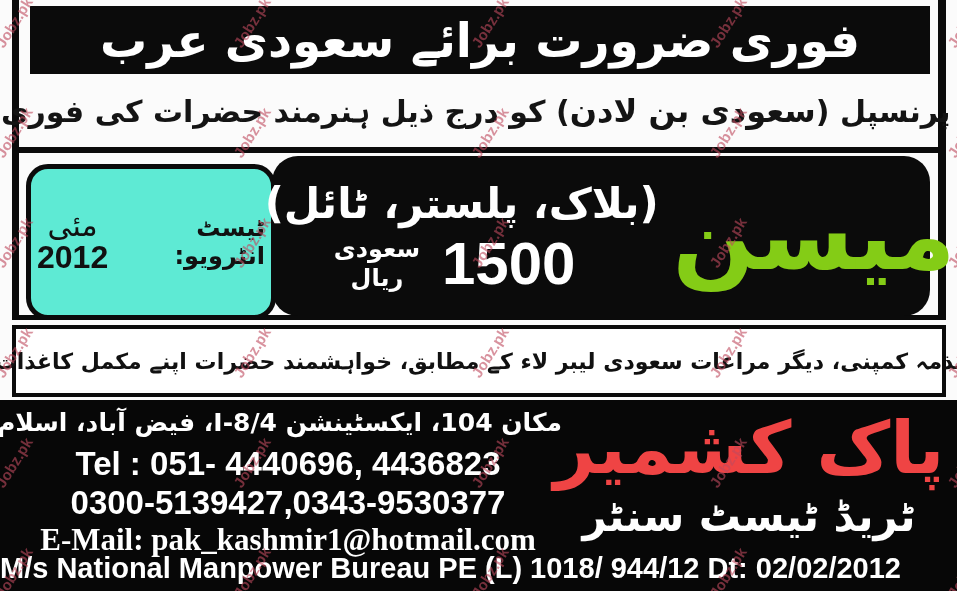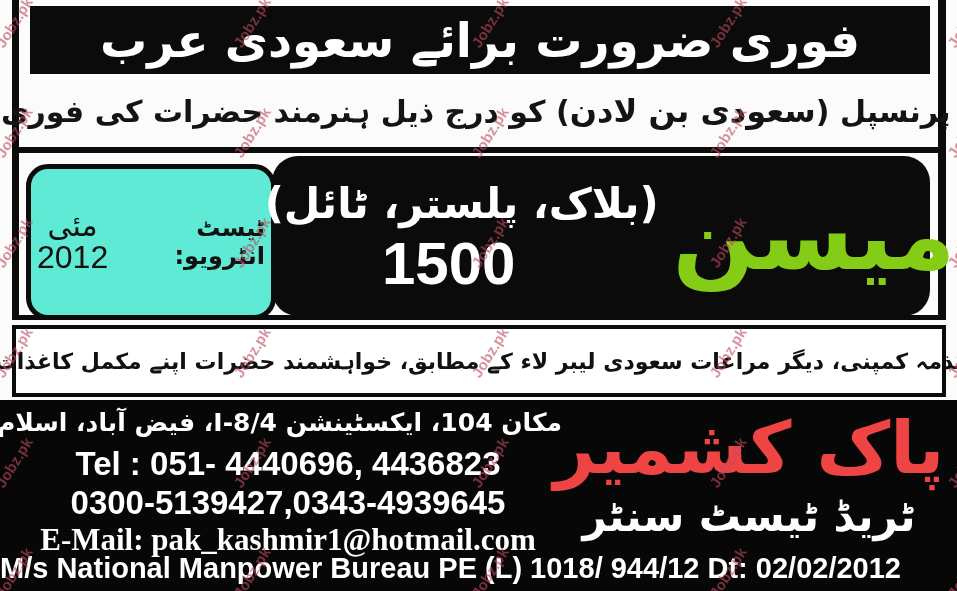--- a/index.html
+++ b/index.html
@@ -23,21 +23,21 @@
   .intro .bold-name{font-size:32px;}
   
   .date-box{position:absolute;left:26px;top:164px;width:228px;height:140px;background:#5eead4;
             border:5px solid #0b0b0b;border-radius:22px;display:flex;flex-direction:row;
             align-items:center;justify-content:space-between;padding:3px 6px;box-sizing:content-box;}
   .date-label{font-size:24px;font-weight:bold;color:#111;}
   .date-mid{display:flex;direction:rtl;align-items:center;gap:4px;}
   .date-day{font-family:"Liberation Sans",sans-serif;font-weight:bold;font-size:58px;color:#111;line-height:58px;}
   .date-month-col{display:flex;flex-direction:column;align-items:center;line-height:1;}
   .date-month{font-size:30px;font-weight:normal;color:#111;}
-  .date-year{font-family:"Liberation Sans",sans-serif;font-weight:normal;font-size:32px;color:#111;}
+  .date-year{font-family:"Liberation Sans",sans-serif;font-weight:bold;font-size:32px;color:#111;}
   .date-note{font-size:26px;font-weight:bold;color:#111;}
   
   .job-box{position:absolute;left:272px;top:156px;width:658px;height:160px;background:#0b0b0b;
            border-radius:26px;display:flex;direction:rtl;align-items:center;justify-content:center;gap:14px;}
   .job-title{color:#84cc16;font-weight:bold;font-size:96px;line-height:1;padding-right:8px;}
   .job-right-col{display:flex;flex-direction:column;align-items:center;justify-content:center;gap:6px;}
   .job-detail{color:#fff;font-weight:bold;font-size:42px;white-space:nowrap;margin-left:26px;}
   .job-salary-row{display:flex;direction:rtl;align-items:center;gap:10px;}
   .job-salary{color:#fff;font-family:"Liberation Sans",sans-serif;font-weight:bold;font-size:60px;line-height:1;}
   .job-currency{color:#fff;font-weight:bold;font-size:24px;width:110px;text-align:center;line-height:1.2;}
@@ -91,37 +91,38 @@
       </span>
     </div>
   </div>
 
   <div class="job-box">
     <span class="job-title urdu">میسن</span>
     <div class="job-right-col">
       <span class="job-detail urdu">(بلاک، پلستر، ٹائل)</span>
       <div class="job-salary-row">
         <span class="job-salary">1500</span>
+        <span class="job-currency urdu">سعودی ریال</span>
       </div>
     </div>
   </div>
 
   <div class="benefits">
     <span class="urdu">رہائش، میڈیکل، ٹرانسپورٹ بذمہ کمپنی، دیگر مراعات سعودی لیبر لاء کے مطابق، خواہشمند حضرات اپنے مکمل کاغذات کے ہمراہ دفتر تشریف لائیں</span>
   </div>
 
   <div class="black-box">
     <div class="company">
       <div class="company-name urdu">پاک کشمیر</div>
       <div class="company-type urdu">ٹریڈ ٹیسٹ سنٹر</div>
     </div>
     <div class="contact-col">
       <div class="address urdu">مکان 104، ایکسٹینشن I-8/4، فیض آباد، اسلام آباد</div>
       <div class="tel">Tel : 051- 4440696, 4436823</div>
-      <div class="mobile">0300-5139427,0343-4939645</div>
+      <div class="mobile">0300-5139427,0343-9530377</div>
       <div class="email">E-Mail: pak_kashmir1@hotmail.com</div>
     </div>
     <div class="license">M/s National Manpower Bureau PE (L) 1018/ 944/12 Dt: 02/02/2012</div>
   </div>
 
   <div id="wm-layer">
       <span class="watermark" style="left: -14px; top: 14px; color: rgb(191, 74, 94); opacity: 0.6; transform: rotate(-58deg);">Jobz.pk</span>
       <span class="watermark" style="left: 224px; top: 14px; color: rgb(191, 74, 94); opacity: 0.6; transform: rotate(-58deg);">Jobz.pk</span>
       <span class="watermark" style="left: 462px; top: 14px; color: rgb(191, 74, 94); opacity: 0.6; transform: rotate(-58deg);">Jobz.pk</span>
       <span class="watermark" style="left: 700px; top: 14px; color: rgb(191, 74, 94); opacity: 0.6; transform: rotate(-58deg);">Jobz.pk</span>

